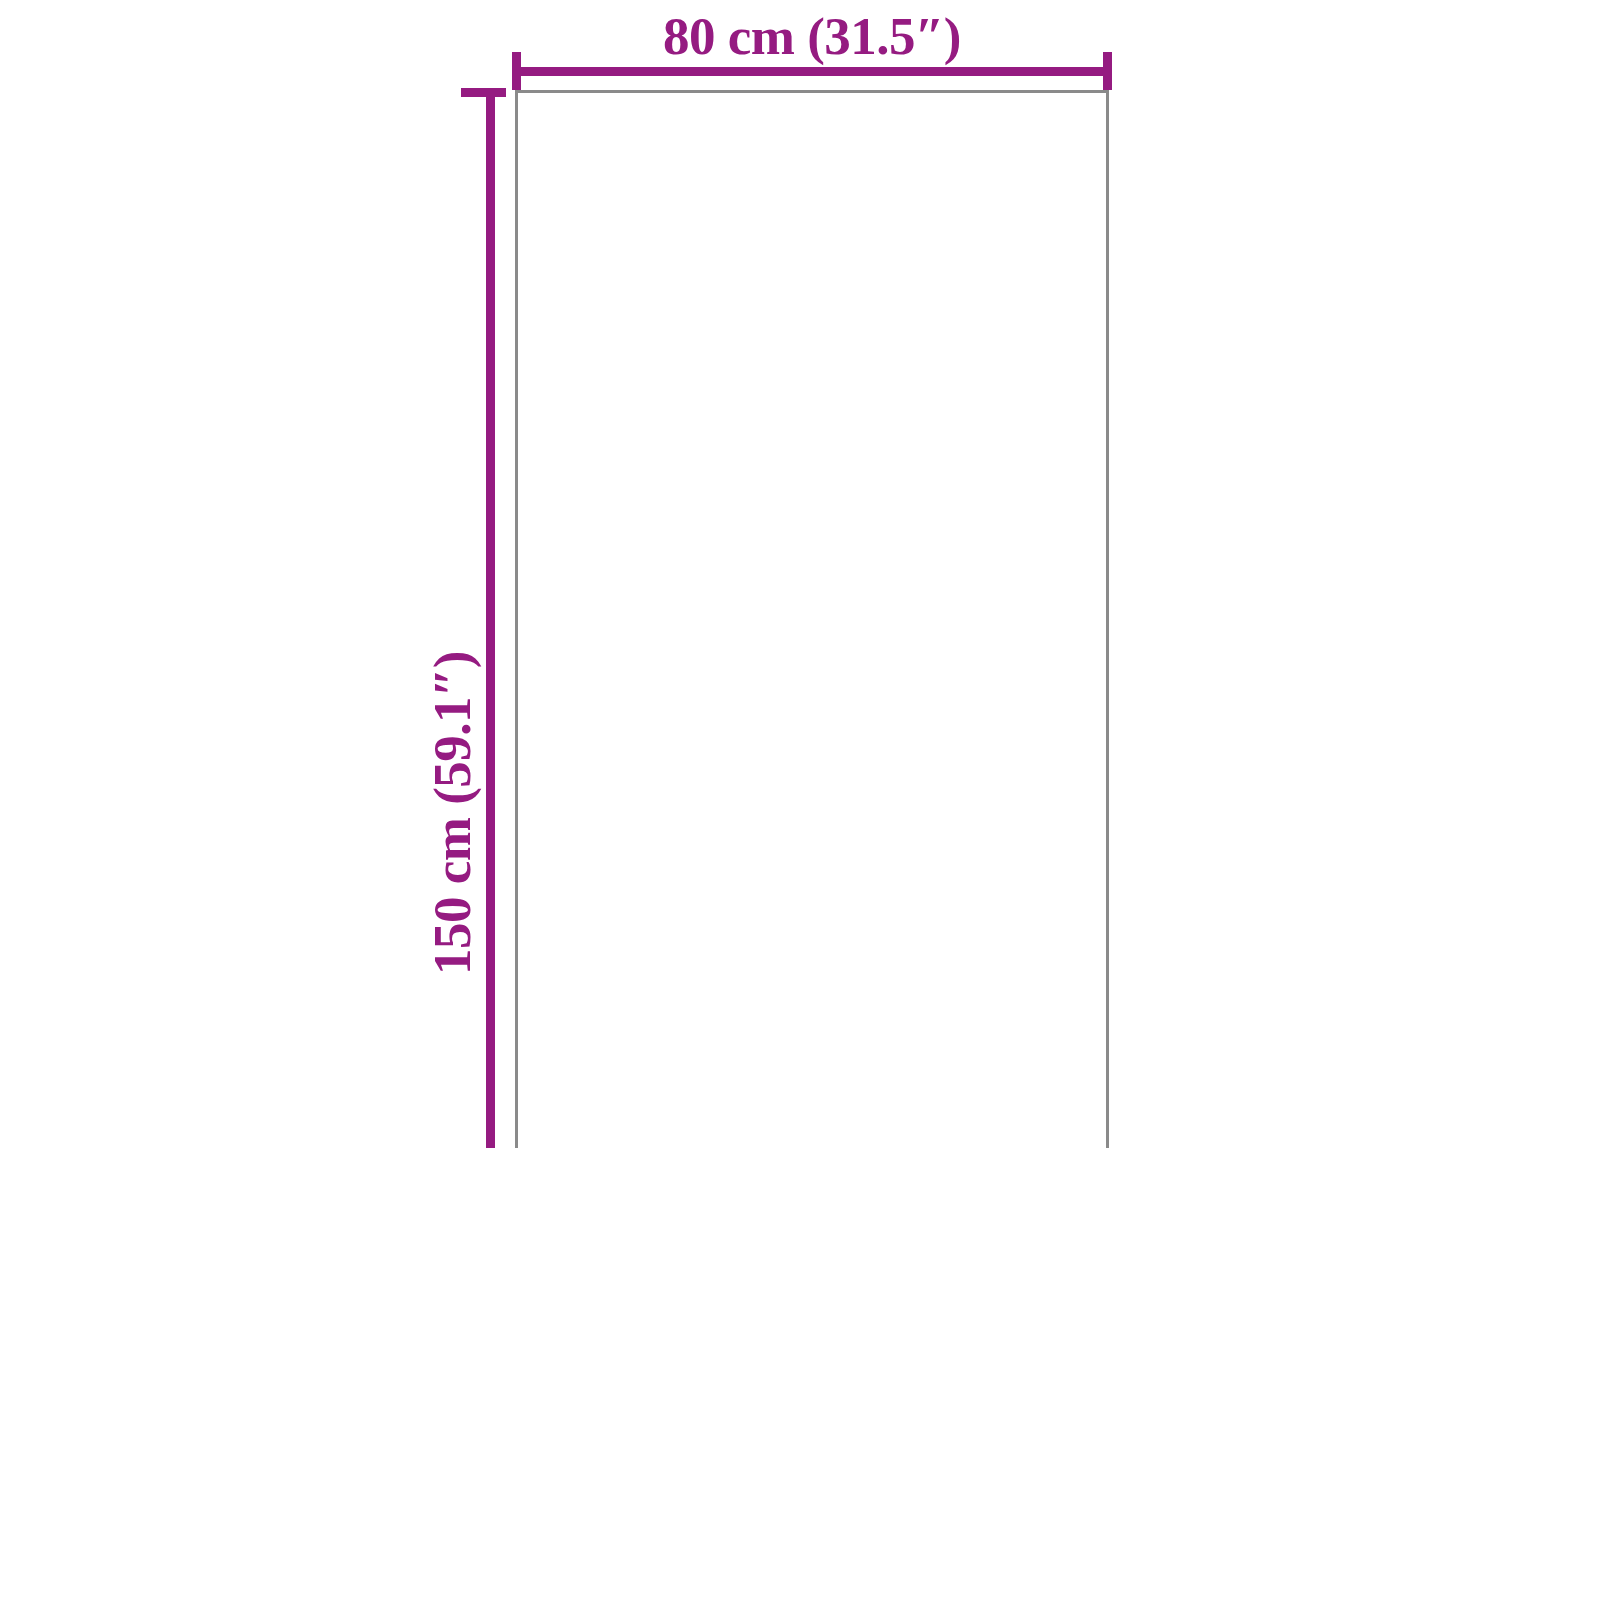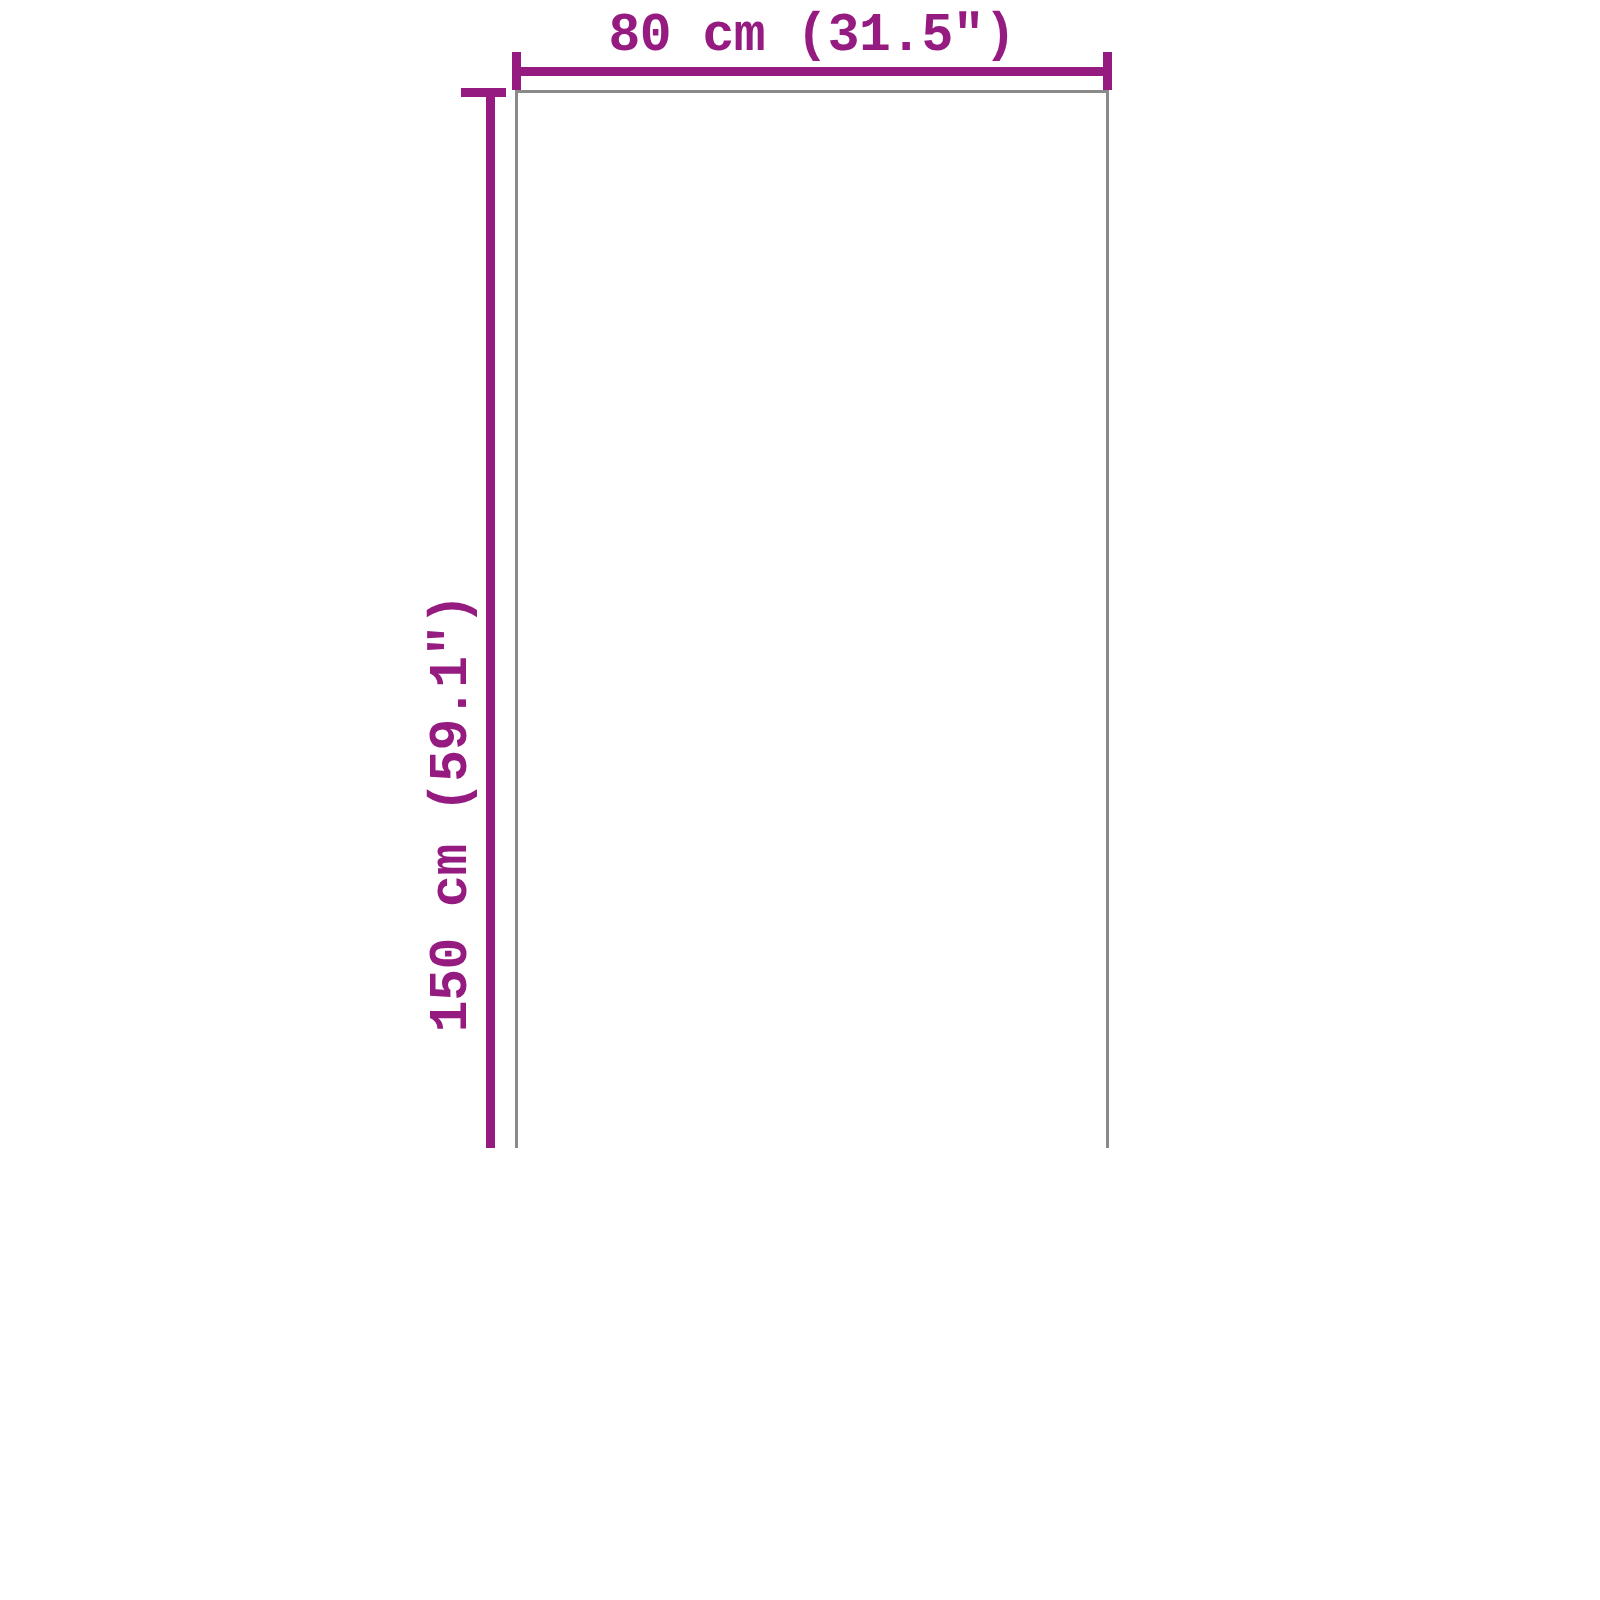--- a/index.html
+++ b/index.html
@@ -7,21 +7,21 @@
     --outline: #8A8A8A;
     --background: #FFFFFF;
   }
   * { margin: 0; padding: 0; box-sizing: border-box; }
   html, body { background: var(--background); }
   .canvas {
     position: relative;
     width: 1600px;
     height: 1148px;
     background: var(--background);
-    font-family: Liberation Mono, monospace;
+    font-family: Liberation Serif, serif;
     overflow: hidden;
   }
   
   .product-rect {
     position: absolute;
     left: 515px;
     top: 90px;
     width: 594px;
     height: 1485px;
     border: 3px solid var(--outline);

